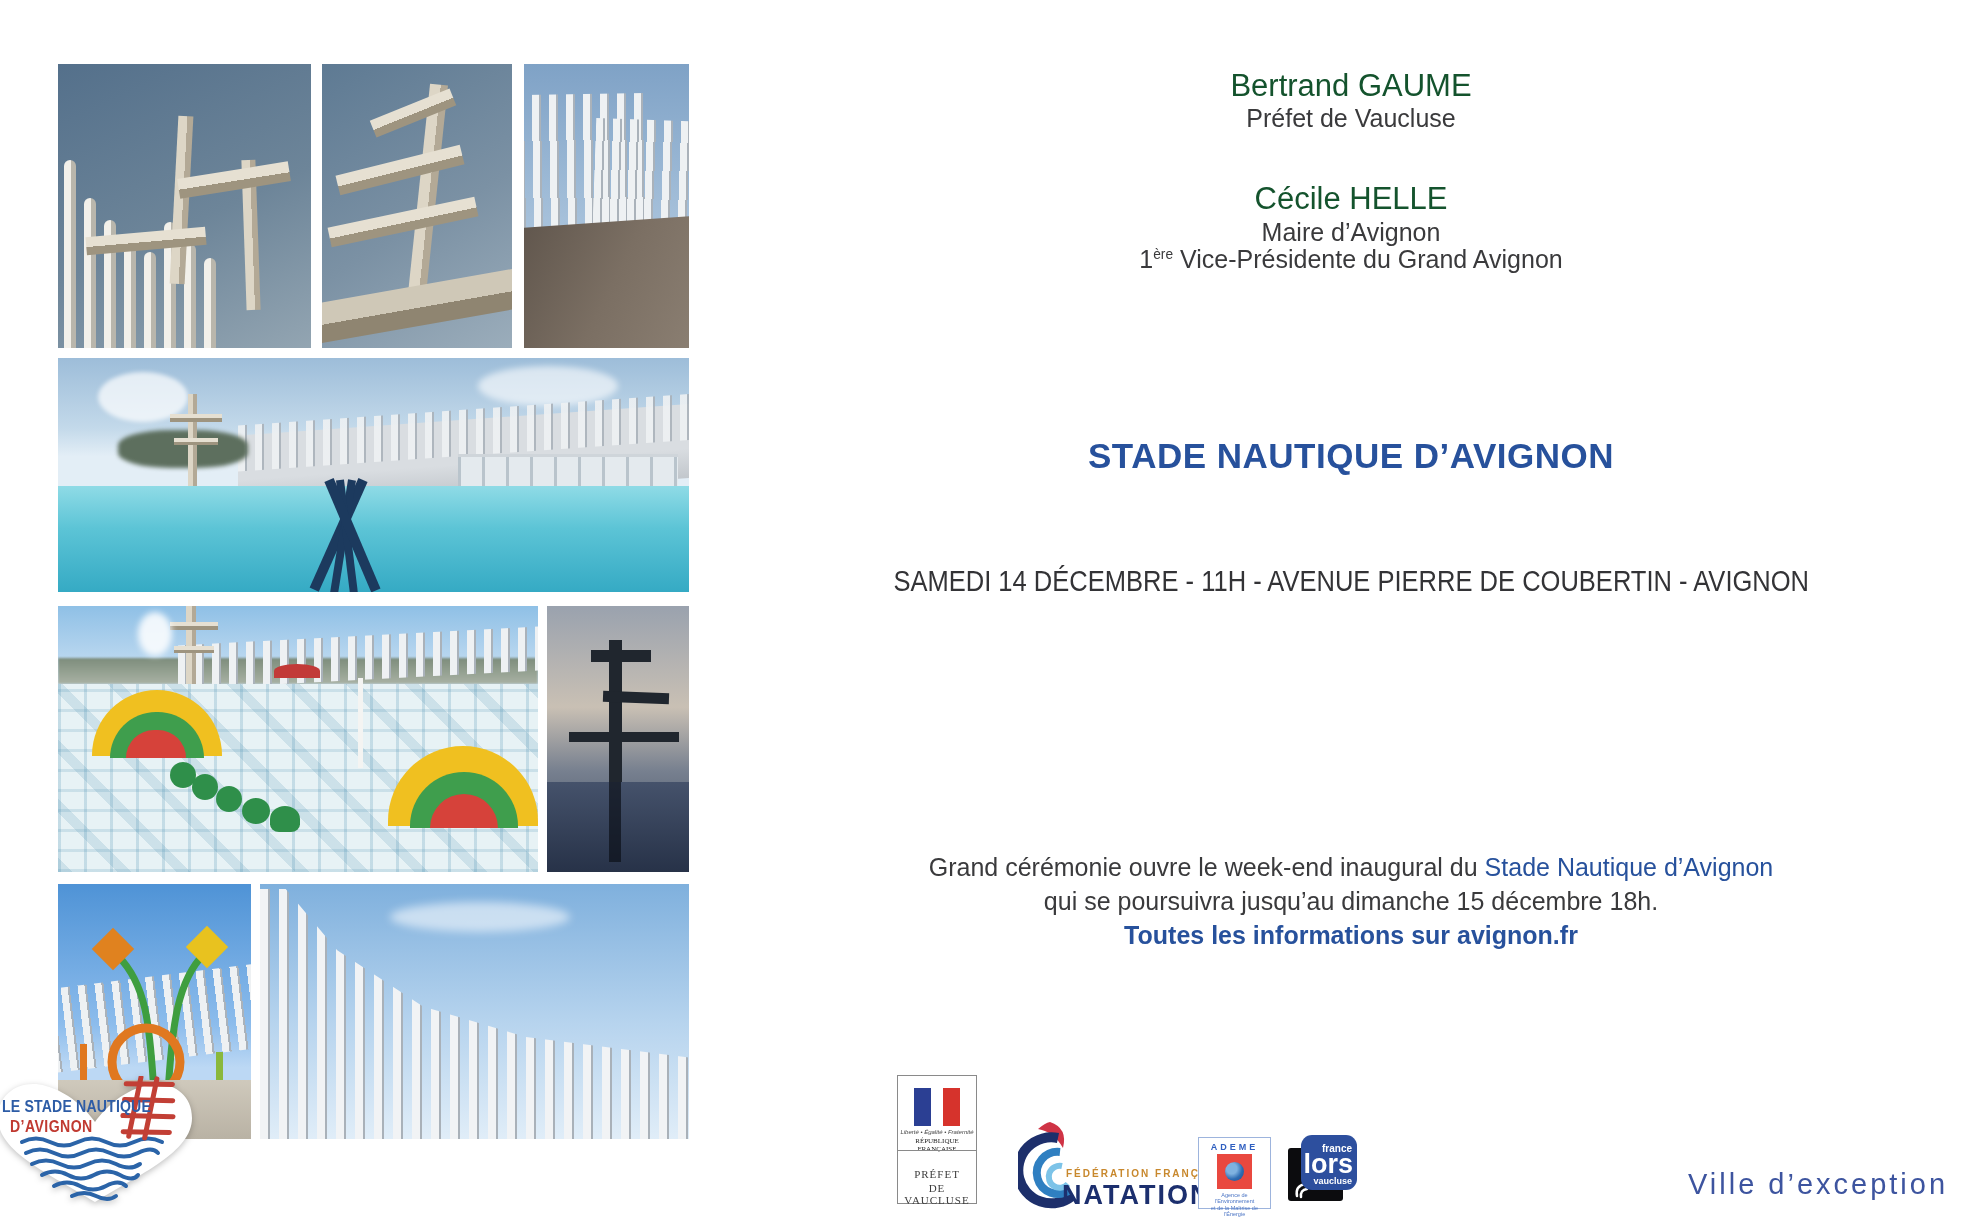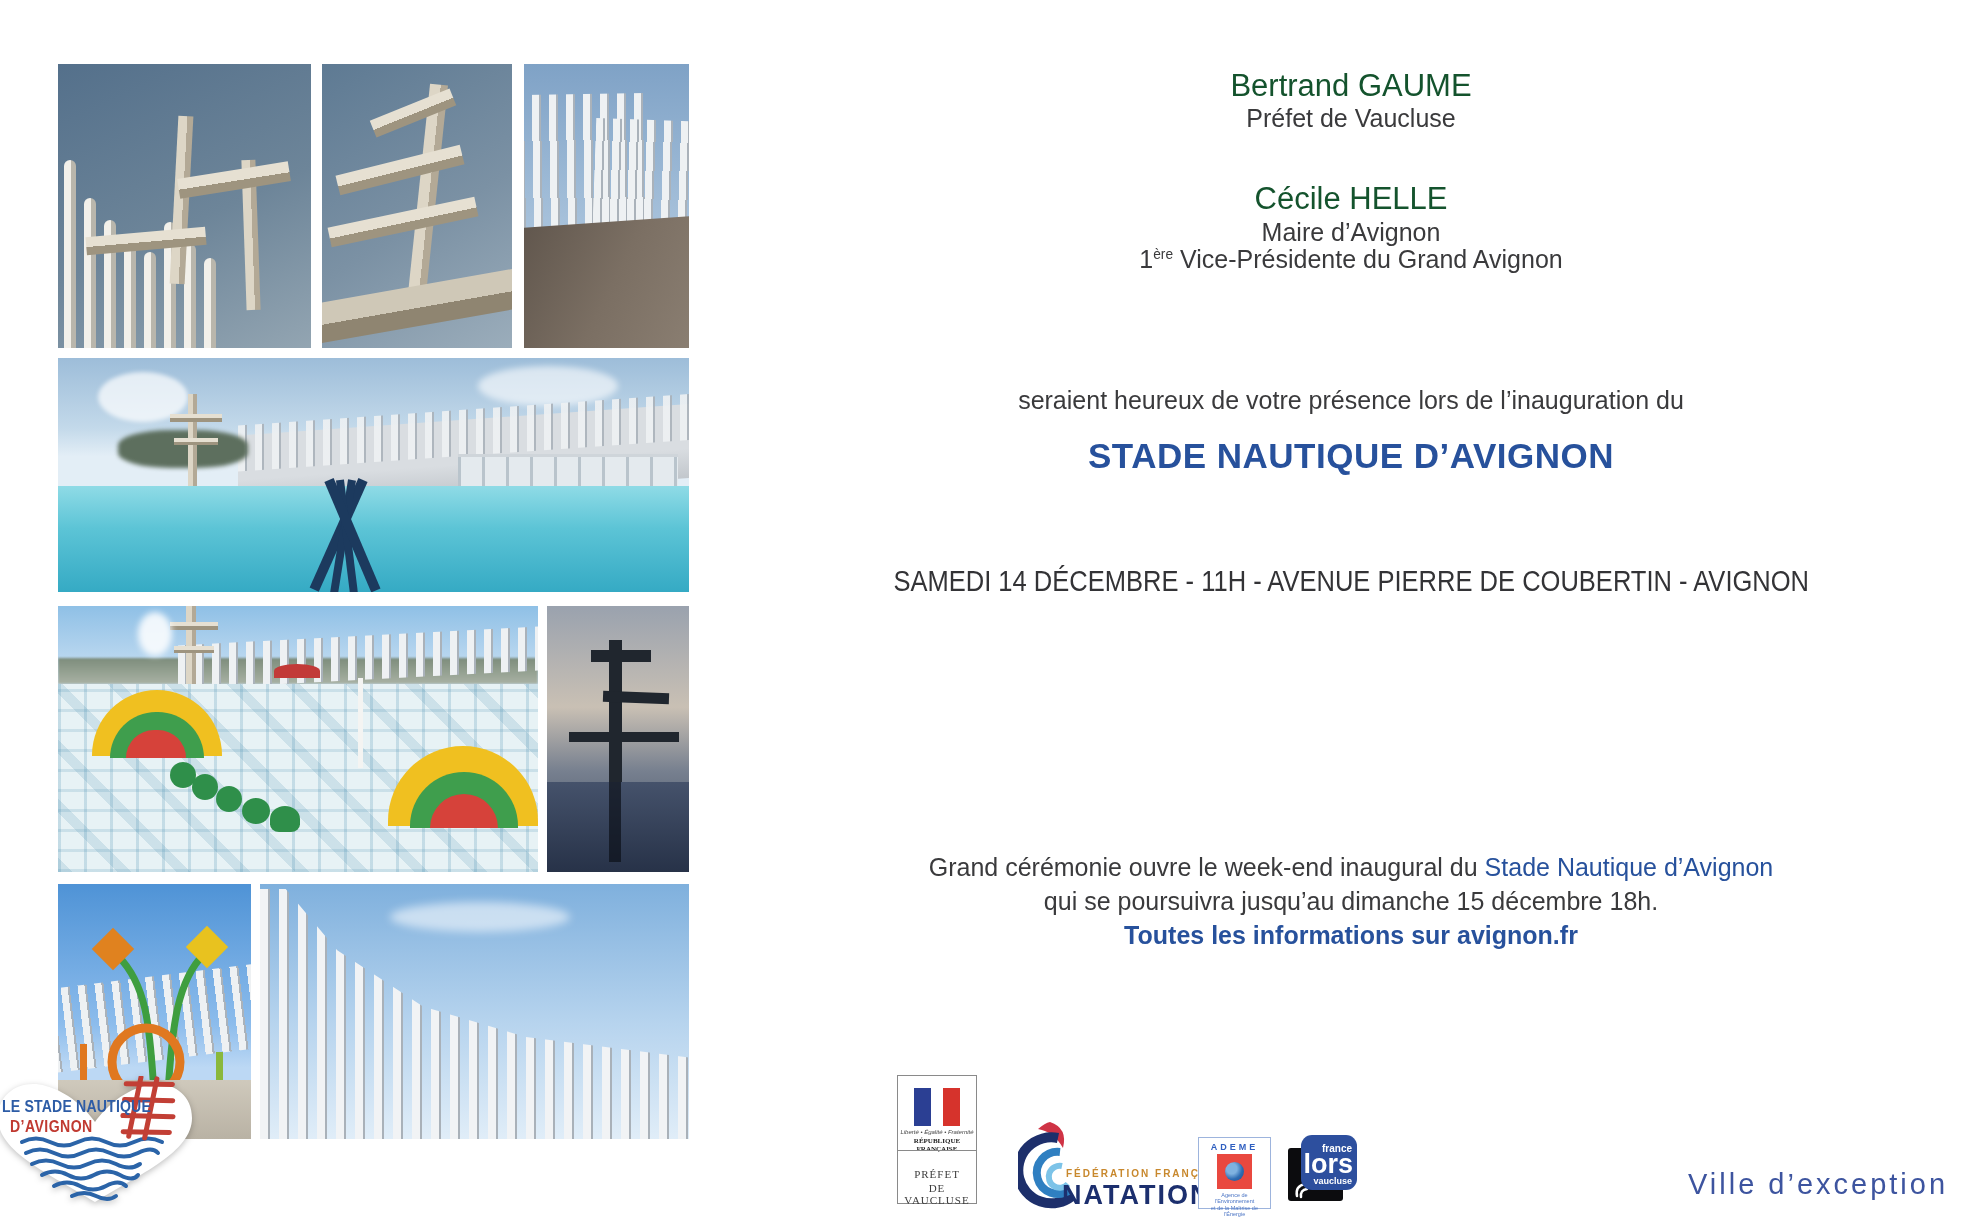--- a/index.html
+++ b/index.html
@@ -25,21 +25,21 @@
   .evdate{font-size:29px;color:#333336;}
   .evdate .cond{display:inline-block;transform:scaleX(.88);transform-origin:center;}
   .para{font-size:25px;color:#3a3a3c;}
   .blue{color:#27519c;}
   .bold{font-weight:700;}
   sup.ord{font-size:.55em;vertical-align:super;}
   
   .prefetbox{position:absolute;left:897px;top:1075px;width:78px;height:127px;border:1px solid #8a8a8a;background:#fff;text-align:center;}
   .flag{position:absolute;left:16px;top:12px;width:46px;height:38px;background:linear-gradient(90deg,#2b3f93 0 37%,#ffffff 37% 63%,#d6332c 63% 100%);}
   .motto{position:absolute;left:0;top:53px;width:100%;font-size:6px;color:#444;font-style:italic;}
-  .republique{position:absolute;left:0;top:61px;width:100%;font-size:7px;font-weight:700;color:#222;font-family:"Liberation Serif",serif;}
+  .republique{position:absolute;left:0;top:61px;width:100%;font-size:7px;font-weight:400;color:#222;font-family:"Liberation Serif",serif;}
   .prefdivider{position:absolute;left:0;top:74px;width:100%;border-top:1px solid #8a8a8a;}
   .preftxt{position:absolute;left:0;width:100%;font-family:"Liberation Serif",serif;color:#3c3c3c;font-size:11px;letter-spacing:1px;}
   .ffn{position:absolute;left:1018px;top:1118px;width:180px;height:100px;}
   .ffn-top{position:absolute;left:48px;top:50px;font-size:10px;letter-spacing:2px;color:#c8882d;font-weight:700;white-space:nowrap;}
   .ffn-bottom{position:absolute;left:44px;top:62px;font-size:27px;font-weight:700;color:#1c2f6e;letter-spacing:2px;}
   .ademe{position:absolute;left:1198px;top:1137px;width:71px;height:70px;border:1px solid #9db4dd;background:#fff;text-align:center;}
   .ademe-title{position:absolute;left:0;top:4px;width:100%;font-size:9px;font-weight:700;letter-spacing:3px;color:#2f5fc0;}
   .ademe-square{position:absolute;left:18px;top:16px;width:35px;height:35px;background:#e9483f;}
   .ademe-globe{position:absolute;left:8px;top:8px;width:19px;height:19px;border-radius:50%;background:radial-gradient(circle at 35% 35%,#7fb2e0 0 30%,#2f6db3 60%,#1d4f8c 100%);}
   .ademe-tag{position:absolute;left:0;top:53px;width:100%;font-size:6px;line-height:7px;color:#4a74c4;transform:scale(.92);}
@@ -197,21 +197,20 @@
 </div>
 
 <div class="rpanel">
   <div class="rline name" style="top:68px;">Bertrand GAUME</div>
   <div class="rline role" style="top:104px;">Préfet de Vaucluse</div>
 
   <div class="rline name" style="top:181px;">Cécile HELLE</div>
   <div class="rline role" style="top:218px;">Maire d’Avignon</div>
   <div class="rline role" style="top:245px;"><span>1</span><sup class="ord">ère</sup><span> Vice-Présidente du Grand Avignon</span></div>
 
-  <div class="rline invite" style="top:386px;">seraient heureux de votre présence lors de l’inauguration du</div>
   <div class="rline evtitle" style="top:436px;">STADE NAUTIQUE D’AVIGNON</div>
 
   <div class="rline evdate" style="top:565px;"><span class="cond">SAMEDI 14 DÉCEMBRE - 11H  - AVENUE PIERRE DE COUBERTIN - AVIGNON</span></div>
 
   <div class="rline para" style="top:853px;"><span>Grand cérémonie ouvre le week-end inaugural du </span><span class="blue">Stade Nautique d’Avignon</span></div>
   <div class="rline para" style="top:887px;">qui se poursuivra jusqu’au dimanche 15 décembre 18h.</div>
   <div class="rline para blue bold" style="top:921px;">Toutes les informations sur avignon.fr</div>
 </div>
 
 <div class="prefetbox">

